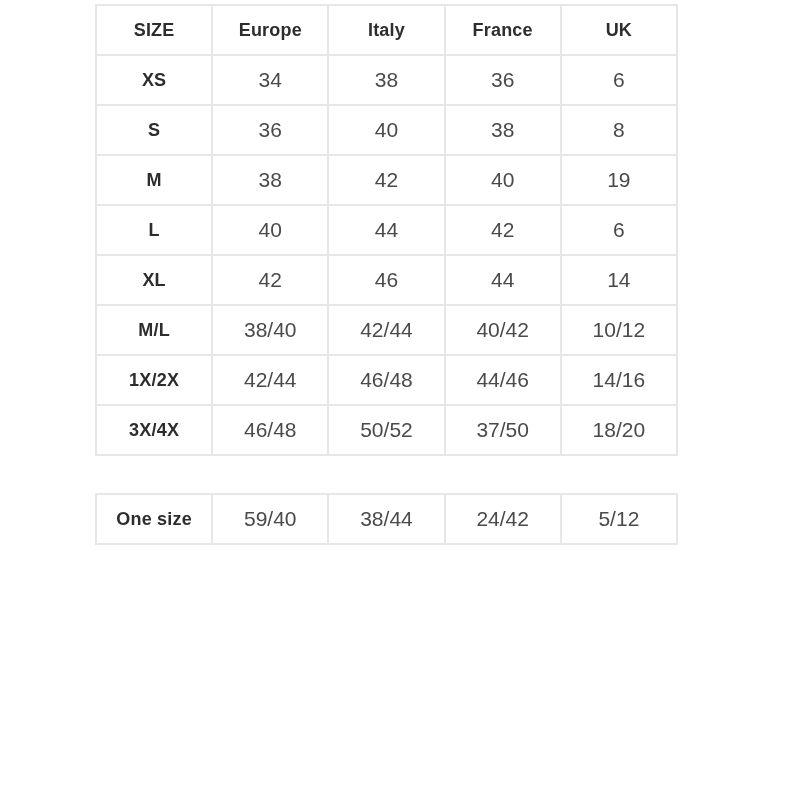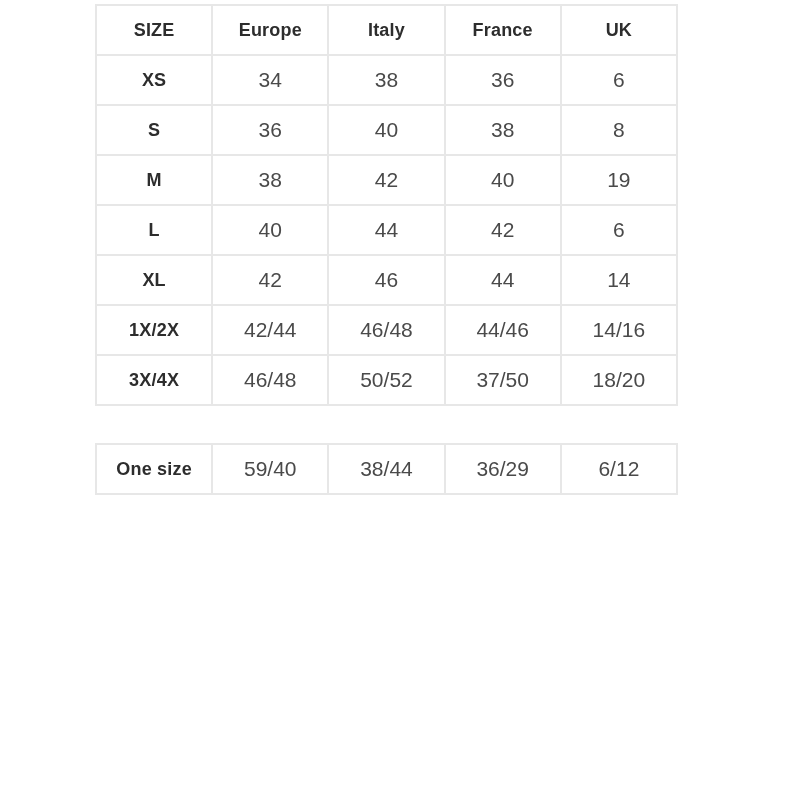--- a/index.html
+++ b/index.html
@@ -98,20 +98,27 @@
           <td>6</td>
         </tr>
         <tr>
           <th>XL</th>
           <td>42</td>
           <td>46</td>
           <td>44</td>
           <td>14</td>
         </tr>
         <tr>
+          <th>M/L</th>
+          <td>38/40</td>
+          <td>42/44</td>
+          <td>40/42</td>
+          <td>10/12</td>
+        </tr>
+        <tr>
           <th>1X/2X</th>
           <td>42/44</td>
           <td>46/48</td>
           <td>44/46</td>
           <td>14/16</td>
         </tr>
         <tr>
           <th>3X/4X</th>
           <td>46/48</td>
           <td>50/52</td>
@@ -120,19 +127,19 @@
         </tr>
       </tbody>
   </table>
 
   <table class="size-table secondary">
     <tbody>
         <tr>
           <th>One size</th>
           <td>59/40</td>
           <td>38/44</td>
-          <td>36/29</td>
-          <td>6/12</td>
+          <td>24/42</td>
+          <td>5/12</td>
         </tr>
       </tbody>
   </table>
 
 </div>
 
 </body></html>

